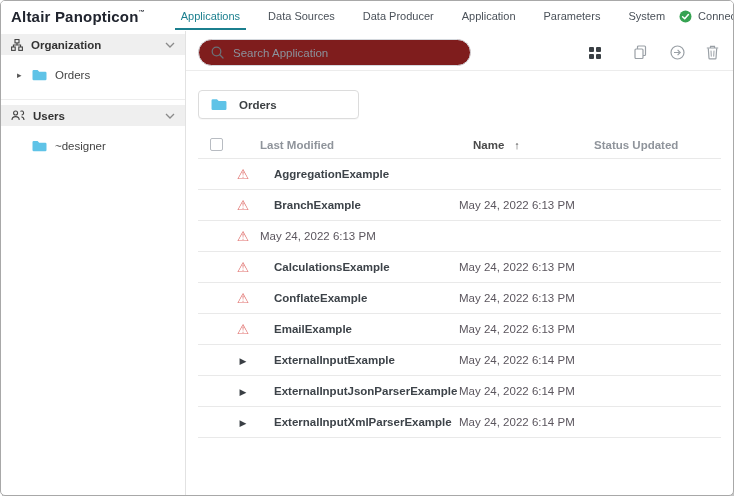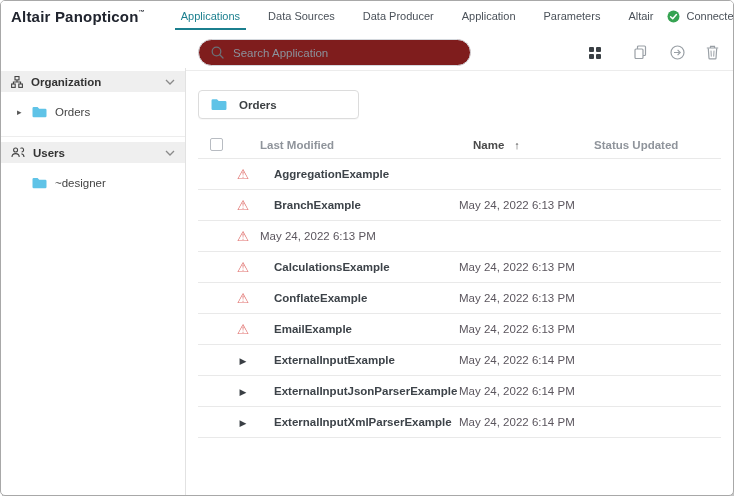--- a/index.html
+++ b/index.html
@@ -37,21 +37,21 @@
   .tab.active::after {
     content: ""; position: absolute; left: 8px; right: 8px; bottom: 1px;
     height: 2px; background: #1b7f8e;
   }
   .conn { margin-left: auto; display: flex; align-items: center; gap: 6px; font-size: 11px; color: #4a5159; white-space: nowrap; }
 
   
   .body { flex: 1; display: flex; min-height: 0; }
 
   
-  .sidebar { width: 185px; flex: 0 0 185px; border-right: 1px solid #e2e2e2; padding-top: 3px; margin-top: 37px; }
+  .sidebar { width: 185px; flex: 0 0 185px; border-right: 1px solid #e2e2e2; padding-top: 3px; }
   .side-header {
     height: 21px; background: #efefef;
     display: flex; align-items: center; gap: 8px;
     padding: 0 10px;
     font-size: 11.5px; font-weight: bold; color: #333;
     cursor: pointer;
   }
   .side-header .chev { margin-left: auto; display: flex; }
   .side-items { padding: 8px 0 10px 0; }
   .side-item {
@@ -136,21 +136,21 @@
 
   <div class="header">
     <div class="logo"><span>Altair Panopticon</span><span class="tm">™</span></div>
 
     <div class="tabs">
       <div class="tab active">Applications</div>
       <div class="tab">Data Sources</div>
       <div class="tab">Data Producer</div>
       <div class="tab">Application</div>
       <div class="tab">Parameters</div>
-      <div class="tab">Altair</div>
+      <div class="tab">System</div>
     </div>
 
     <div class="conn">
       <span>
         <svg width="13" height="13" viewBox="0 0 13 13">
             <circle cx="6.5" cy="6.5" r="6" fill="#36a352"></circle>
             <polyline points="3.6,6.7 5.7,8.7 9.4,4.5" fill="none" stroke="#fff" stroke-width="1.5" stroke-linecap="round" stroke-linejoin="round"></polyline>
           </svg>
       </span>
       <span>Connected</span>

